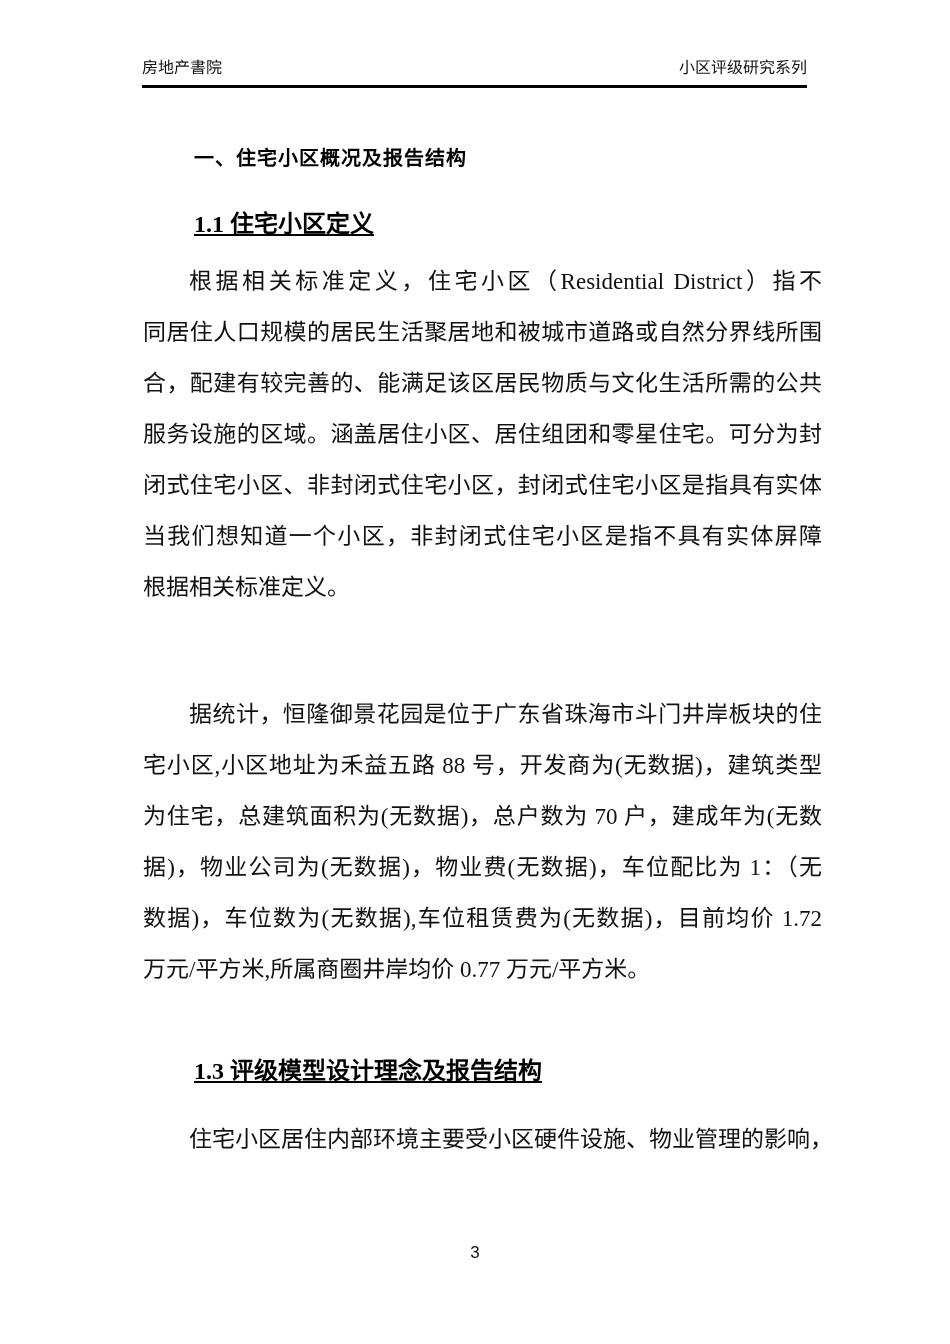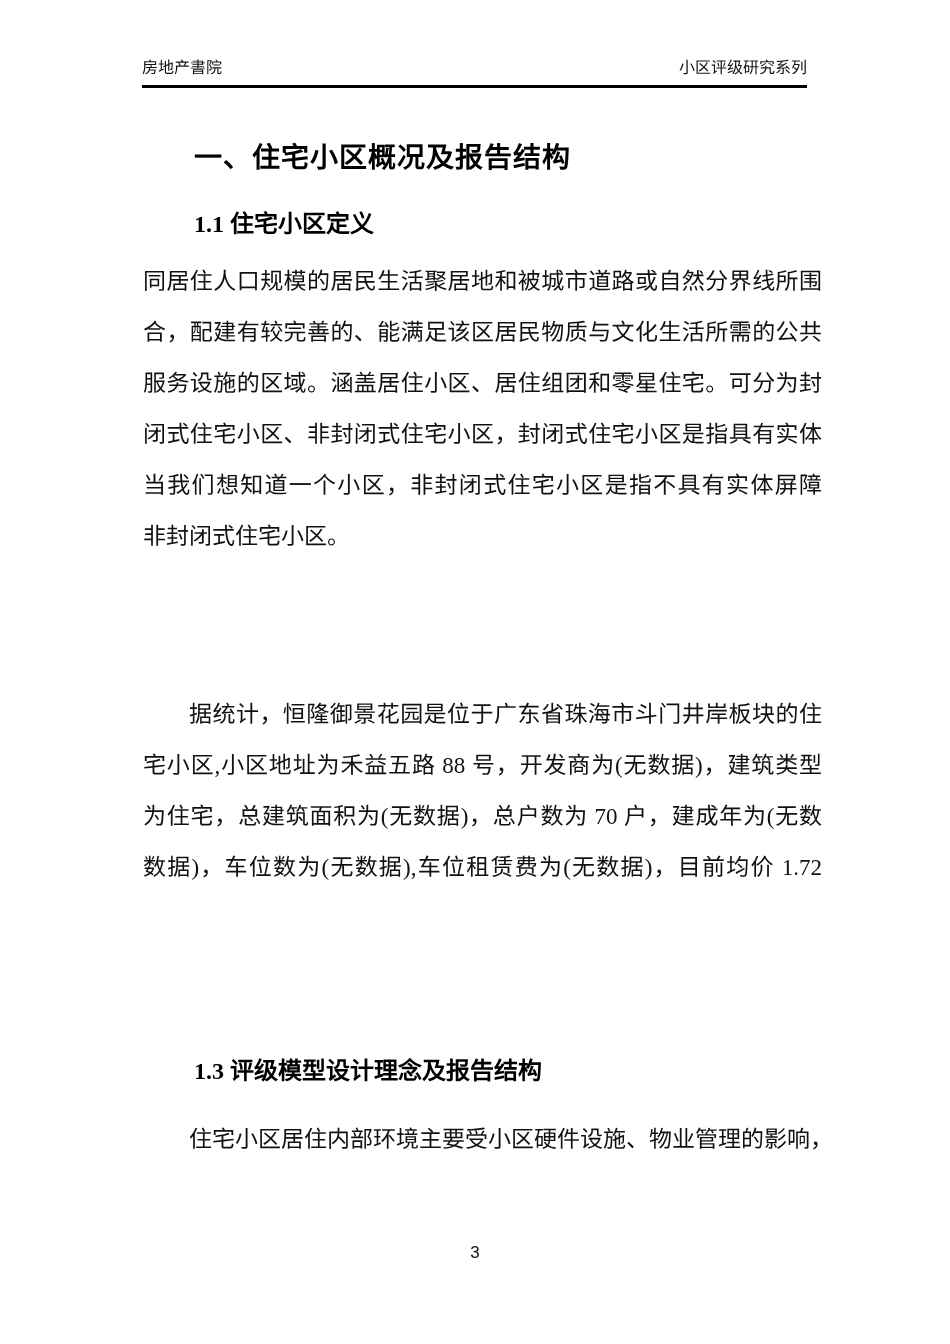--- a/index.html
+++ b/index.html
@@ -31,34 +31,35 @@
     line-height: 20px;
     color: #111111;
     gap: 32px;
   }
   
   .h1 {
     position: absolute;
     left: 194px;
     top: 140px;
     margin: 0;
-    font-size: 28px;
+    font-size: 20px;
     font-weight: 700;
     line-height: 36px;
     color: #000000;
     letter-spacing: 1px;
   }
   .h-sub {
     position: absolute;
     left: 194px;
     margin: 0;
     font-size: 24px;
     font-weight: 700;
     line-height: 30px;
     color: #000000;
+    text-decoration: underline;
   }
   .h11 { top: 209px; }
   .h12 { top: 637px; }
   .h13 { top: 1056px; }
   
   .para {
     position: absolute;
     left: 143px;
     width: 679px;
     font-size: 23px;
@@ -97,34 +98,37 @@
   <div class="header">
     <span>房地产書院</span>
     <span>小区评级研究系列</span>
   </div>
 
   <h1 class="h1">一、住宅小区概况及报告结构</h1>
 
   <h2 class="h-sub h11">1.1 住宅小区定义</h2>
 
   <div class="para p1">
+    <div class="line first">根据相关标准定义，住宅小区（Residential District）指不</div>
     <div class="line">同居住人口规模的居民生活聚居地和被城市道路或自然分界线所围</div>
     <div class="line">合，配建有较完善的、能满足该区居民物质与文化生活所需的公共</div>
     <div class="line">服务设施的区域。涵盖居住小区、居住组团和零星住宅。可分为封</div>
     <div class="line">闭式住宅小区、非封闭式住宅小区，封闭式住宅小区是指具有实体</div>
     <div class="line">当我们想知道一个小区，非封闭式住宅小区是指不具有实体屏障</div>
-    <div class="line last">非封闭式住宅小区。</div>
+    <div class="line last">根据相关标准定义。</div>
   </div>
 
 
   <div class="para p2">
     <div class="line first">据统计，恒隆御景花园是位于广东省珠海市斗门井岸板块的住</div>
     <div class="line">宅小区,小区地址为禾益五路 88 号，开发商为(无数据)，建筑类型</div>
     <div class="line">为住宅，总建筑面积为(无数据)，总户数为 70 户，建成年为(无数</div>
+    <div class="line">据)，物业公司为(无数据)，物业费(无数据)，车位配比为 1：（无</div>
     <div class="line">数据)，车位数为(无数据),车位租赁费为(无数据)，目前均价 1.72</div>
+    <div class="line last">万元/平方米,所属商圈井岸均价 0.77 万元/平方米。</div>
   </div>
 
   <h2 class="h-sub h13">1.3 评级模型设计理念及报告结构</h2>
 
   <div class="para p3">
     <div class="line first">住宅小区居住内部环境主要受小区硬件设施、物业管理的影响，</div>
   </div>
 
   <div class="footer">3</div>
 

